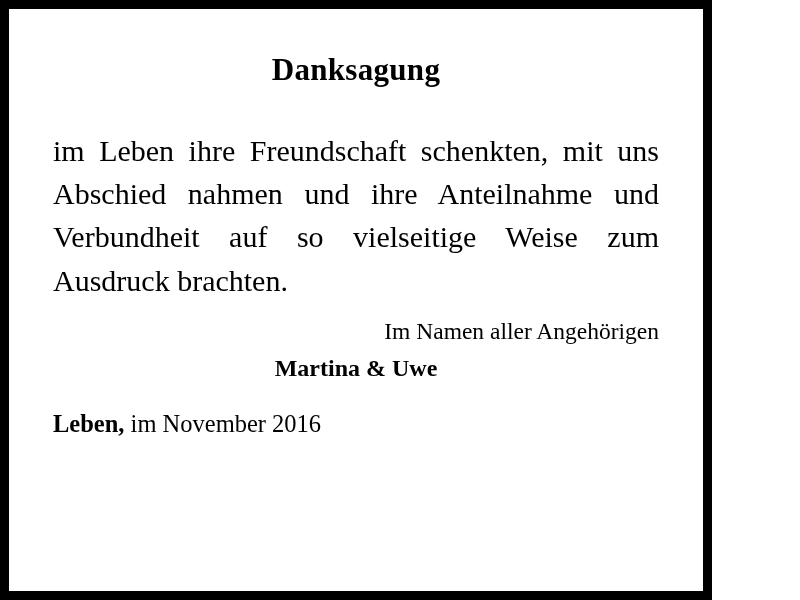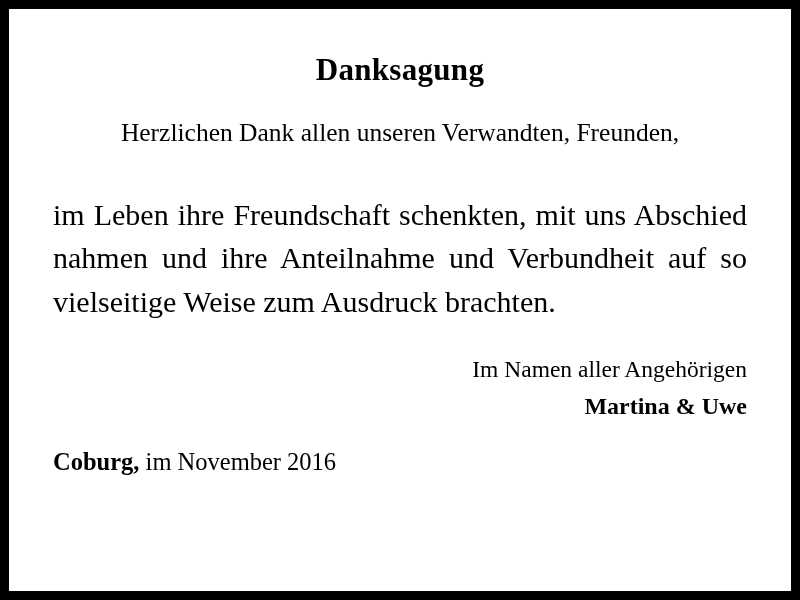--- a/index.html
+++ b/index.html
@@ -10,21 +10,21 @@
   body {
     width: 800px;
     height: 600px;
     font-family: "Liberation Serif", serif;
     color: #000000;
     overflow: hidden;
   }
   .notice {
     position: relative;
     box-sizing: border-box;
-    width: 800px;
+    width: 712px;
     height: 600px;
     background: #ffffff;
     border: 9px solid #000000;
     padding: 30px 44px 0 44px;
   }
   .inner {
     box-sizing: border-box;
     width: 100%;
     height: 100%;
     position: relative;
@@ -59,56 +59,56 @@
     text-justify: inter-word;
     margin-top: 42px;
   }
   .body-text p {
     margin: 0;
   }
   .signoff {
     text-align: right;
     font-size: 23.5px;
     line-height: 1.35;
-    margin-top: 31px;
+    margin-top: 14px;
   }
   .signoff .names {
     font-weight: bold;
     font-size: 24px;
     margin-top: 4px;
+    text-align: center;
   }
   .place-date {
     font-size: 24.5px;
     margin-top: 26px;
     text-align: left;
   }
   .place-date .place {
     font-weight: bold;
   }
 </style>
 </head>
 <body>
 
 <div class="notice">
   <div class="inner">
 
     <div class="heading">Danksagung</div>
 
     <div class="intro">
-      <div>Herzlichen Dank allen unseren Verwandten, Freunden,</div>
     </div>
 
 
     <div class="body-text">
       <p>im Leben ihre Freundschaft schenkten, mit uns Abschied nahmen und ihre Anteilnahme und Verbundheit auf so vielseitige Weise zum Ausdruck brachten.</p>
     </div>
 
     <div class="signoff">
       <div>Im Namen aller Angehörigen</div>
       <div class="names">Martina &amp; Uwe</div>
     </div>
 
     <div class="place-date">
-      <span class="place">Coburg,</span><span class="date"> im November 2016</span>
+      <span class="place">Leben,</span><span class="date"> im November 2016</span>
     </div>
 
   </div>
 </div>
 
 </body></html>

